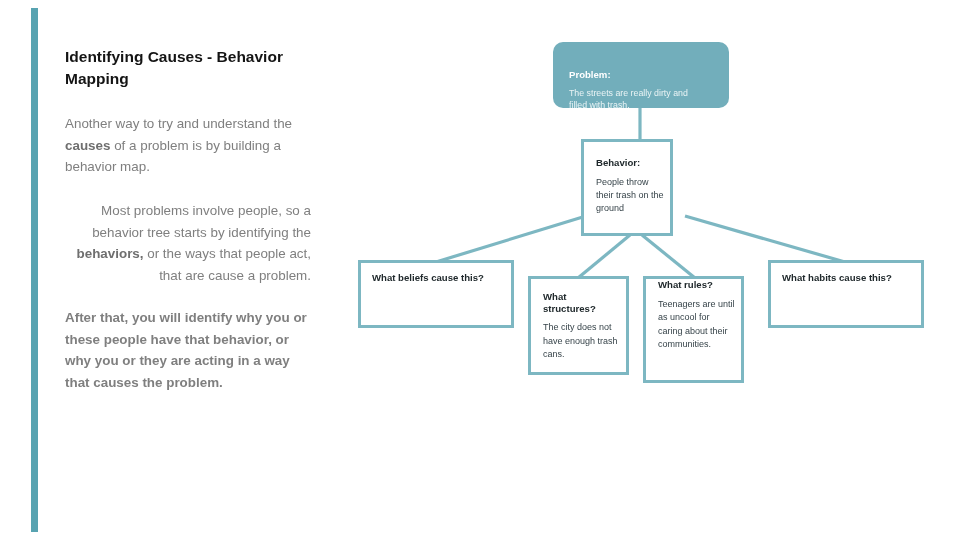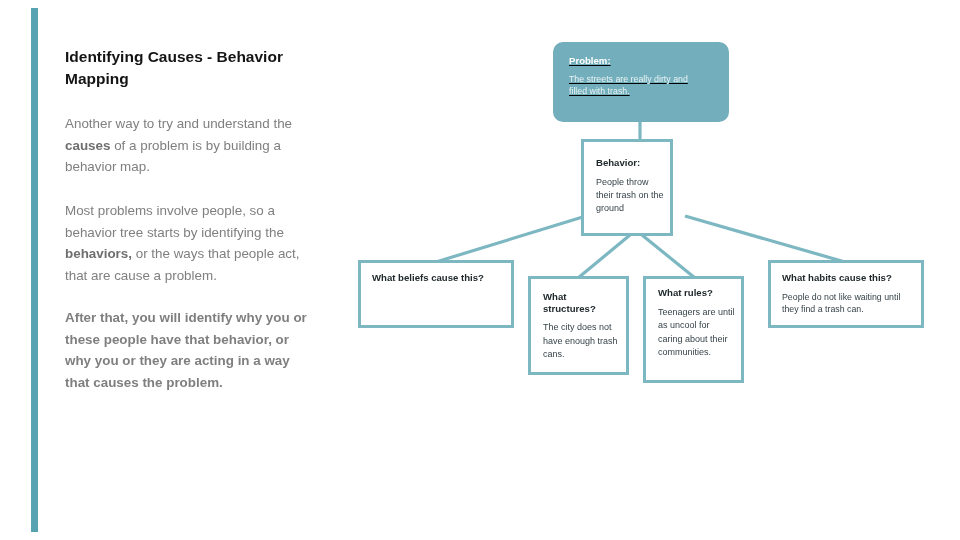--- a/index.html
+++ b/index.html
@@ -21,42 +21,41 @@
     left:65px;top:46px;width:250px;
     font-size:15.5px;font-weight:bold;color:#141414;line-height:22px;
   }
   .para{
     left:65px;width:246px;
     font-size:13.4px;color:#7f7f7f;line-height:21.6px;
     white-space:pre-wrap;
   }
   .para .b{font-weight:bold;color:#6f6f6f;}
   .p1{top:113px;}
-  .p2{top:200px;}
+  .p2{top:200px;text-align:right;}
   .p3{top:307px;font-weight:bold;}
   
   .connectors{left:0;top:0;width:960px;height:540px;z-index:1;}
   .connectors line{stroke:var(--accent);stroke-width:3.2px;}
   .dbox{z-index:2;background:#ffffff;border:3px solid var(--accent);box-sizing:border-box;}
   .dbox .lbl{font-weight:bold;color:#20292c;font-size:9.6px;line-height:11.5px;margin-bottom:7px;}
   .dbox .txt{color:#37444a;font-size:8.8px;line-height:12.5px;}
   .problem-box{
-    left:553px;top:42px;width:176px;height:80px;
+    left:553px;top:42px;width:176px;height:66px;
     background:var(--problem-fill);border:none;border-radius:10px;
-    padding:13px 16px 0 16px;
-    text-decoration:underline;
+    padding:27px 16px 0 16px;
   }
   .problem-box .lbl{color:#ffffff;margin-bottom:6px;}
   .problem-box .txt{color:#eaf4f5;width:122px;}
   .behavior-box{left:581px;top:139px;width:92px;height:97px;padding:15px 4px 0 12px;}
   .behavior-box .txt{font-size:9px;line-height:13px;}
   .box-beliefs{left:358px;top:260px;width:156px;height:68px;padding:9px 10px 0 11px;}
   .box-structures{left:528px;top:276px;width:101px;height:99px;padding:12px 5px 0 12px;}
   .box-structures .txt{font-size:9px;line-height:13.5px;}
-  .box-rules{left:643px;top:276px;width:101px;height:107px;padding:8px 5px 0 12px;}
+  .box-rules{left:643px;top:276px;width:101px;height:107px;padding:0 5px 0 12px;}
   .box-rules .txt{font-size:9px;line-height:13.5px;}
   .box-habits{left:768px;top:260px;width:156px;height:68px;padding:9px 10px 0 11px;}
 </style>
 </head>
 <body>
 
 <div class="abs accent-bar"></div>
 
 <div class="abs slide-title">Identifying Causes - Behavior Mapping</div>
 <div class="abs para p1"><span>Another way to try and understand the </span><span class="b">causes</span><span> of a problem is by building a behavior map.</span></div>
@@ -90,14 +89,13 @@
   <div class="txt">The city does not have enough trash cans.</div>
 </div>
 
 <div class="abs dbox box-rules">
   <div class="lbl">What rules?</div>
   <div class="txt">Teenagers are until as uncool for caring about their communities.</div>
 </div>
 
 <div class="abs dbox box-habits">
   <div class="lbl">What habits cause this?</div>
-  <div class="txt">People do not like waiting until they find a trash can.</div>
 </div>
 
 </body></html>

